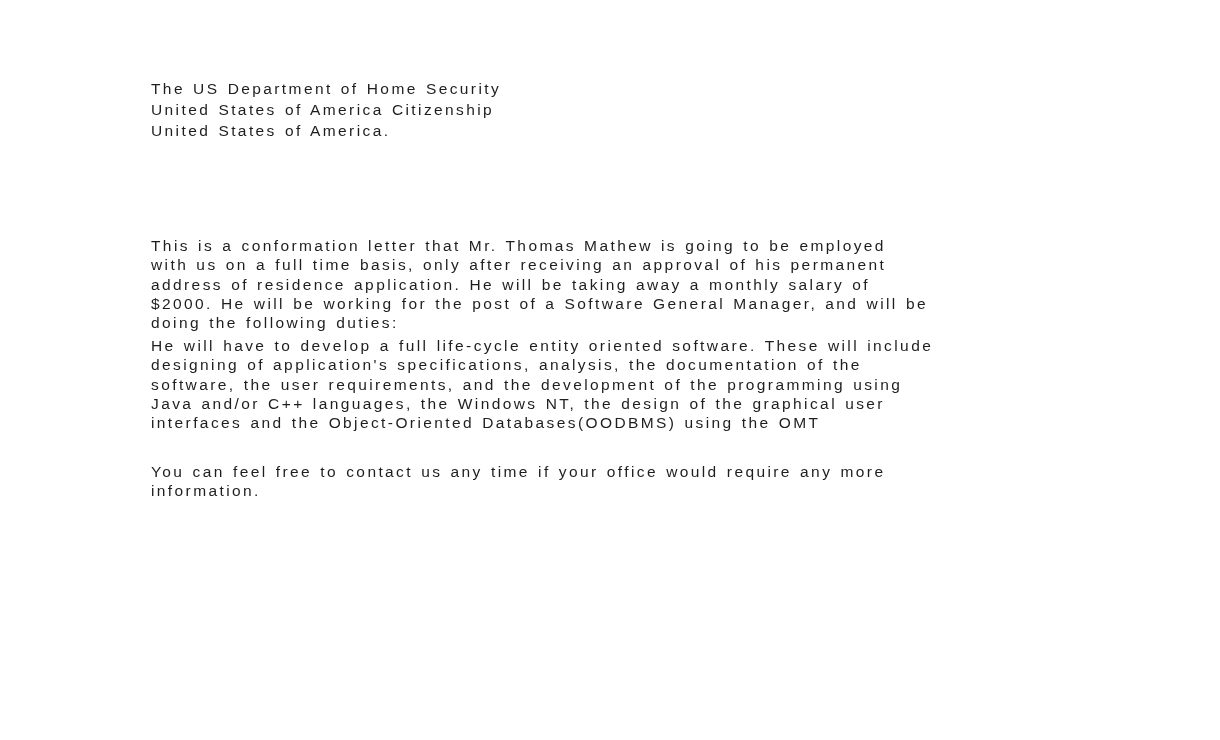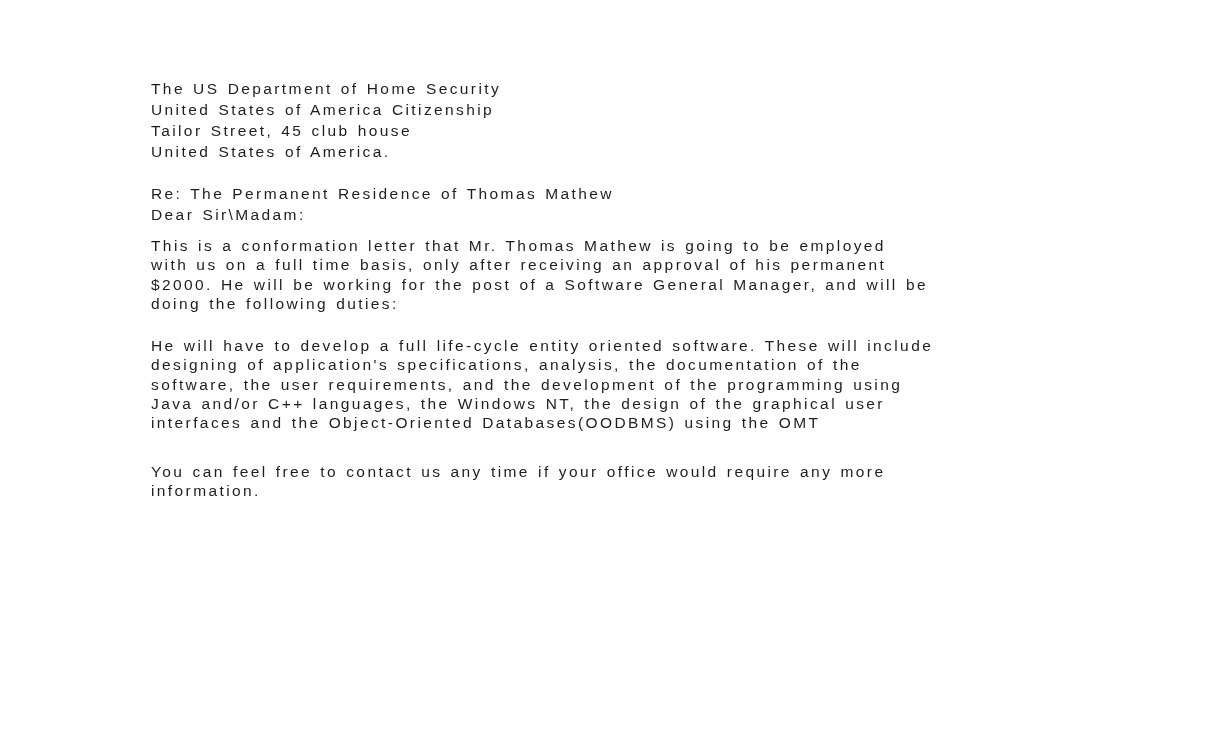--- a/index.html
+++ b/index.html
@@ -38,32 +38,28 @@
   }
 </style>
 </head>
 <body>
 
 <div class="page">
 
   <div class="block address-block" style="top: 78px;">
     <div class="line">The US Department of Home Security</div>
     <div class="line">United States of America Citizenship</div>
-    <div class="line">Tailor Street, 45 club house</div>
     <div class="line">United States of America.</div>
   </div>
 
-  <div class="block subject-block" style="top: 183px;">
-    <div class="line">Re: The Permanent Residence of Thomas Mathew</div>
-    <div class="line">Dear Sir\Madam:</div>
-  </div>
 
   <div class="block para-block" style="top: 236px;">
     <div class="line">This is a conformation letter that Mr. Thomas Mathew is going to be employed</div>
     <div class="line">with us on a full time basis, only after receiving an approval of his permanent</div>
+    <div class="line">address of residence application. He will be taking away a monthly salary of</div>
     <div class="line">$2000. He will be working for the post of a Software General Manager, and will be</div>
     <div class="line">doing the following duties:</div>
   </div>
 
   <div class="block para-block" style="top: 336px;">
     <div class="line">He will have to develop a full life-cycle entity oriented software. These will include</div>
     <div class="line">designing of application's specifications, analysis, the documentation of the</div>
     <div class="line">software, the user requirements, and the development of the programming using</div>
     <div class="line">Java and/or C++ languages, the Windows NT, the design of the graphical user</div>
     <div class="line">interfaces and the Object-Oriented Databases(OODBMS) using the OMT</div>

